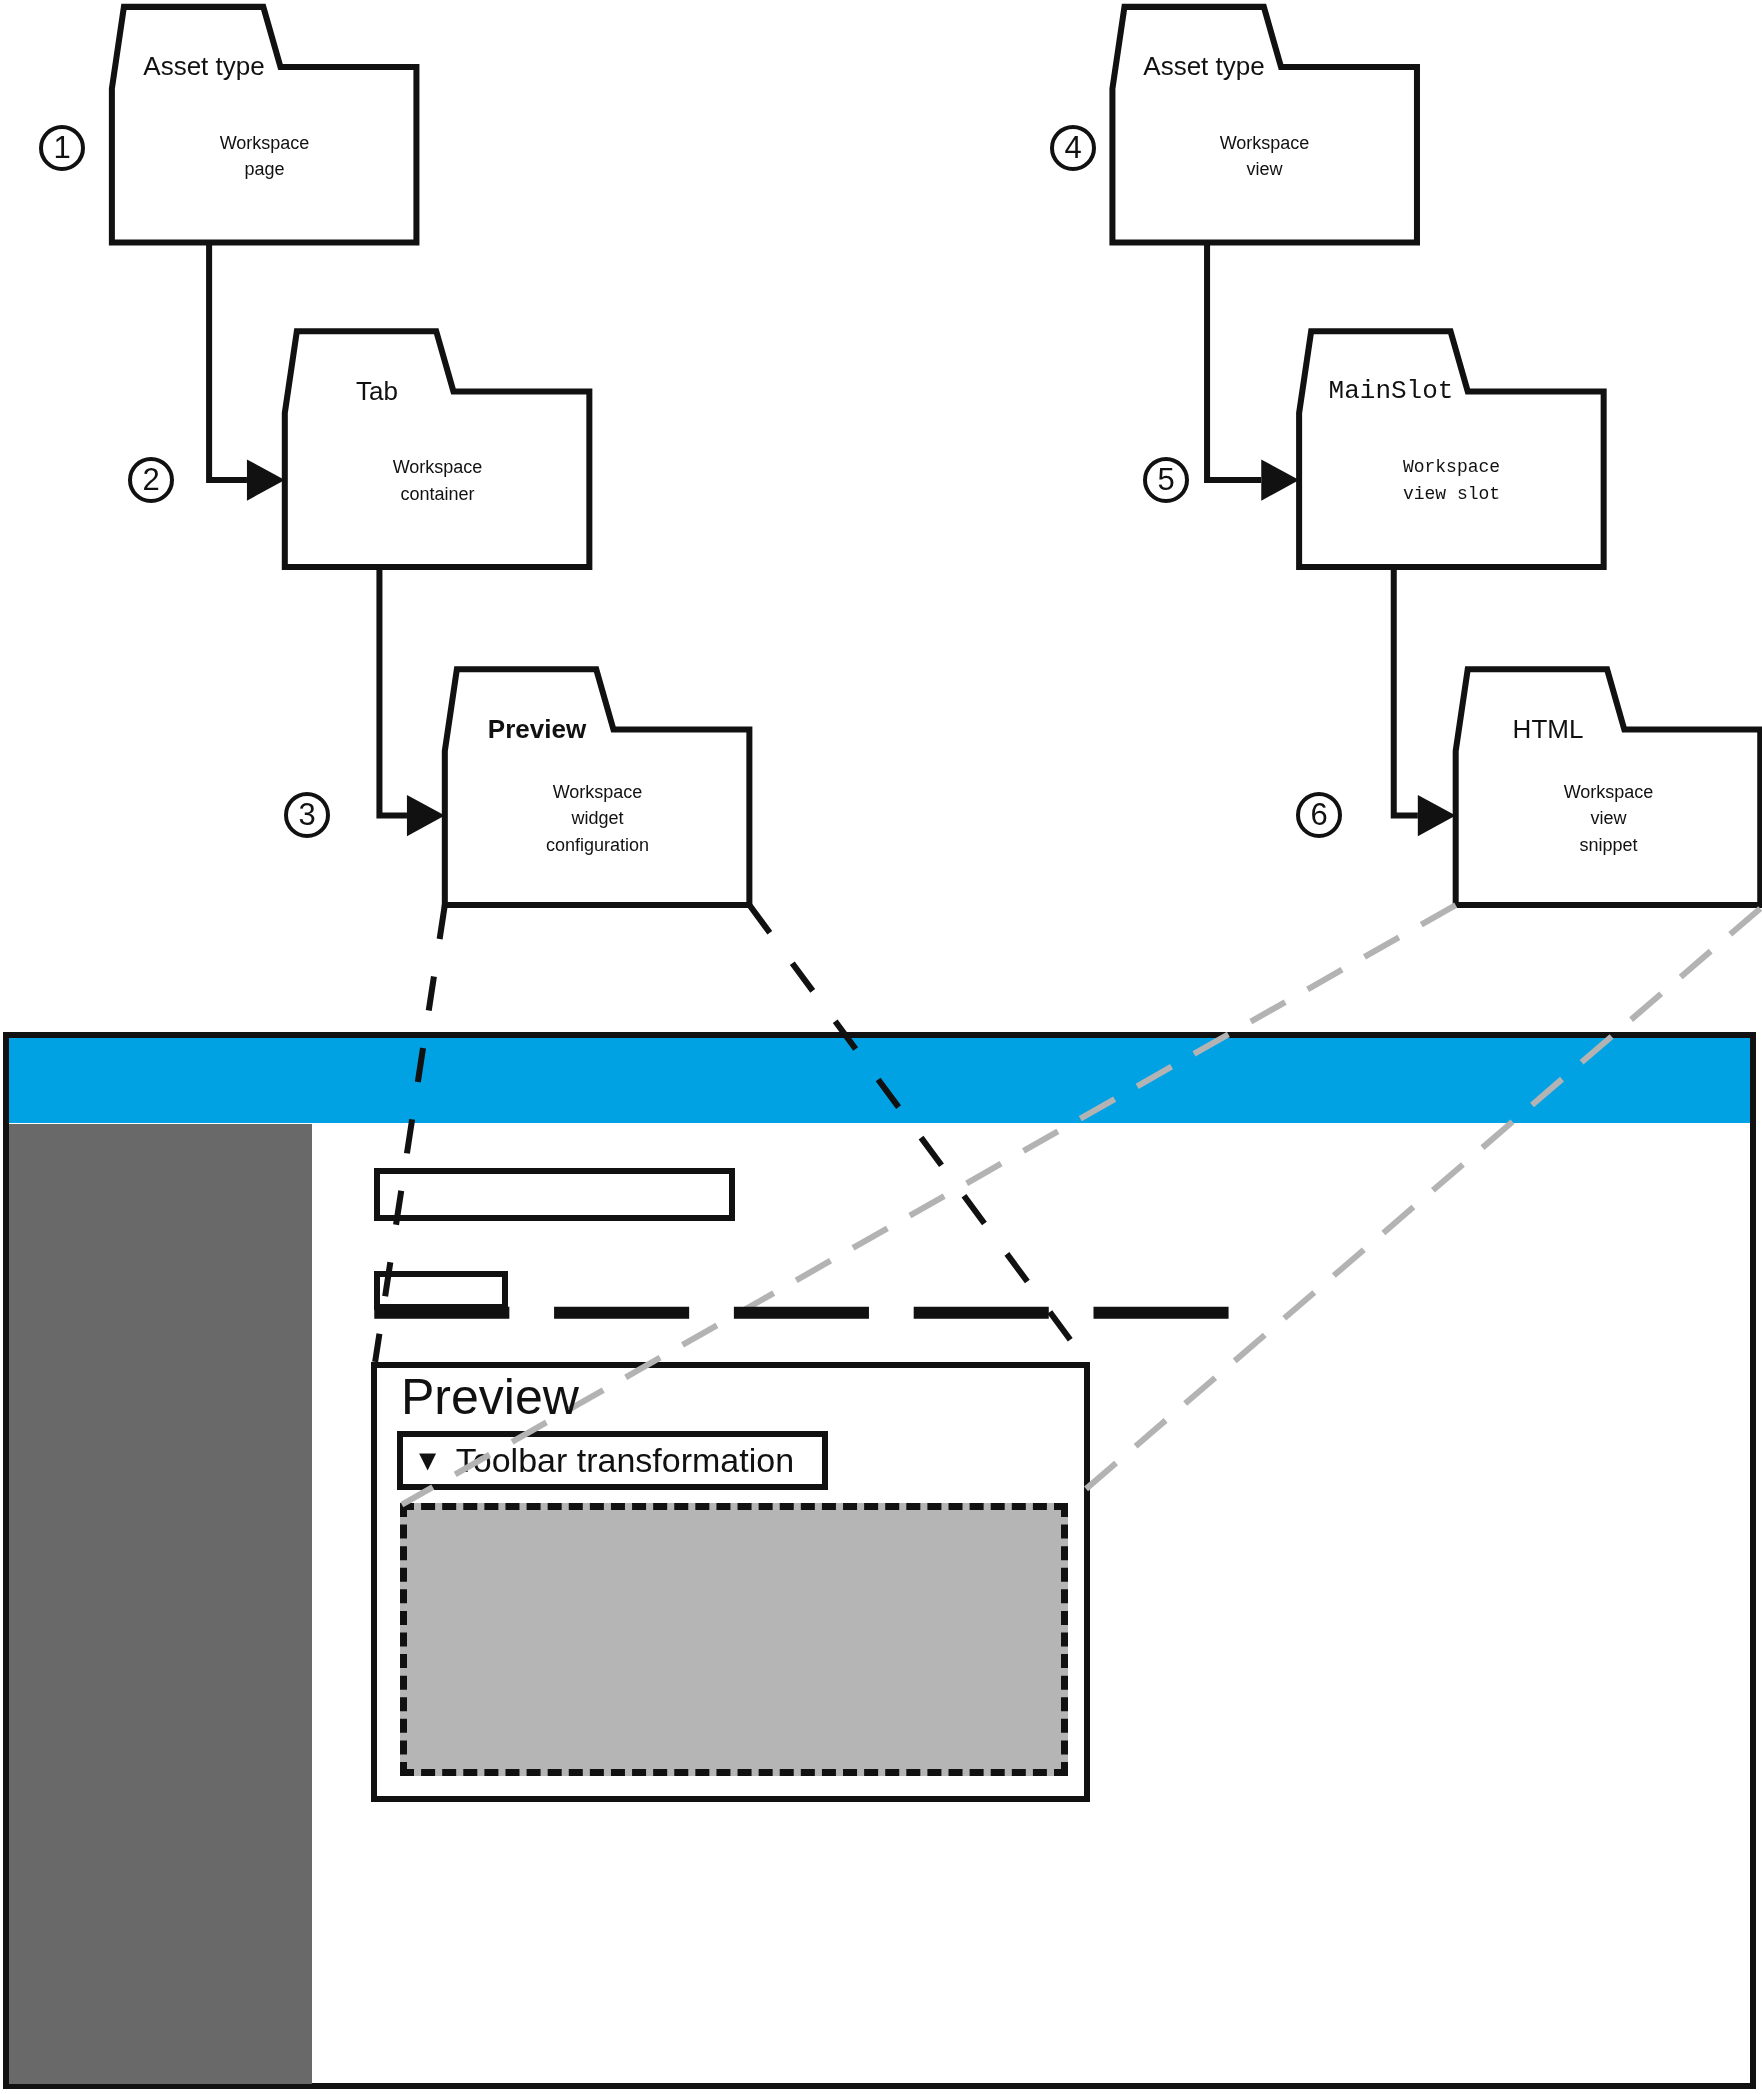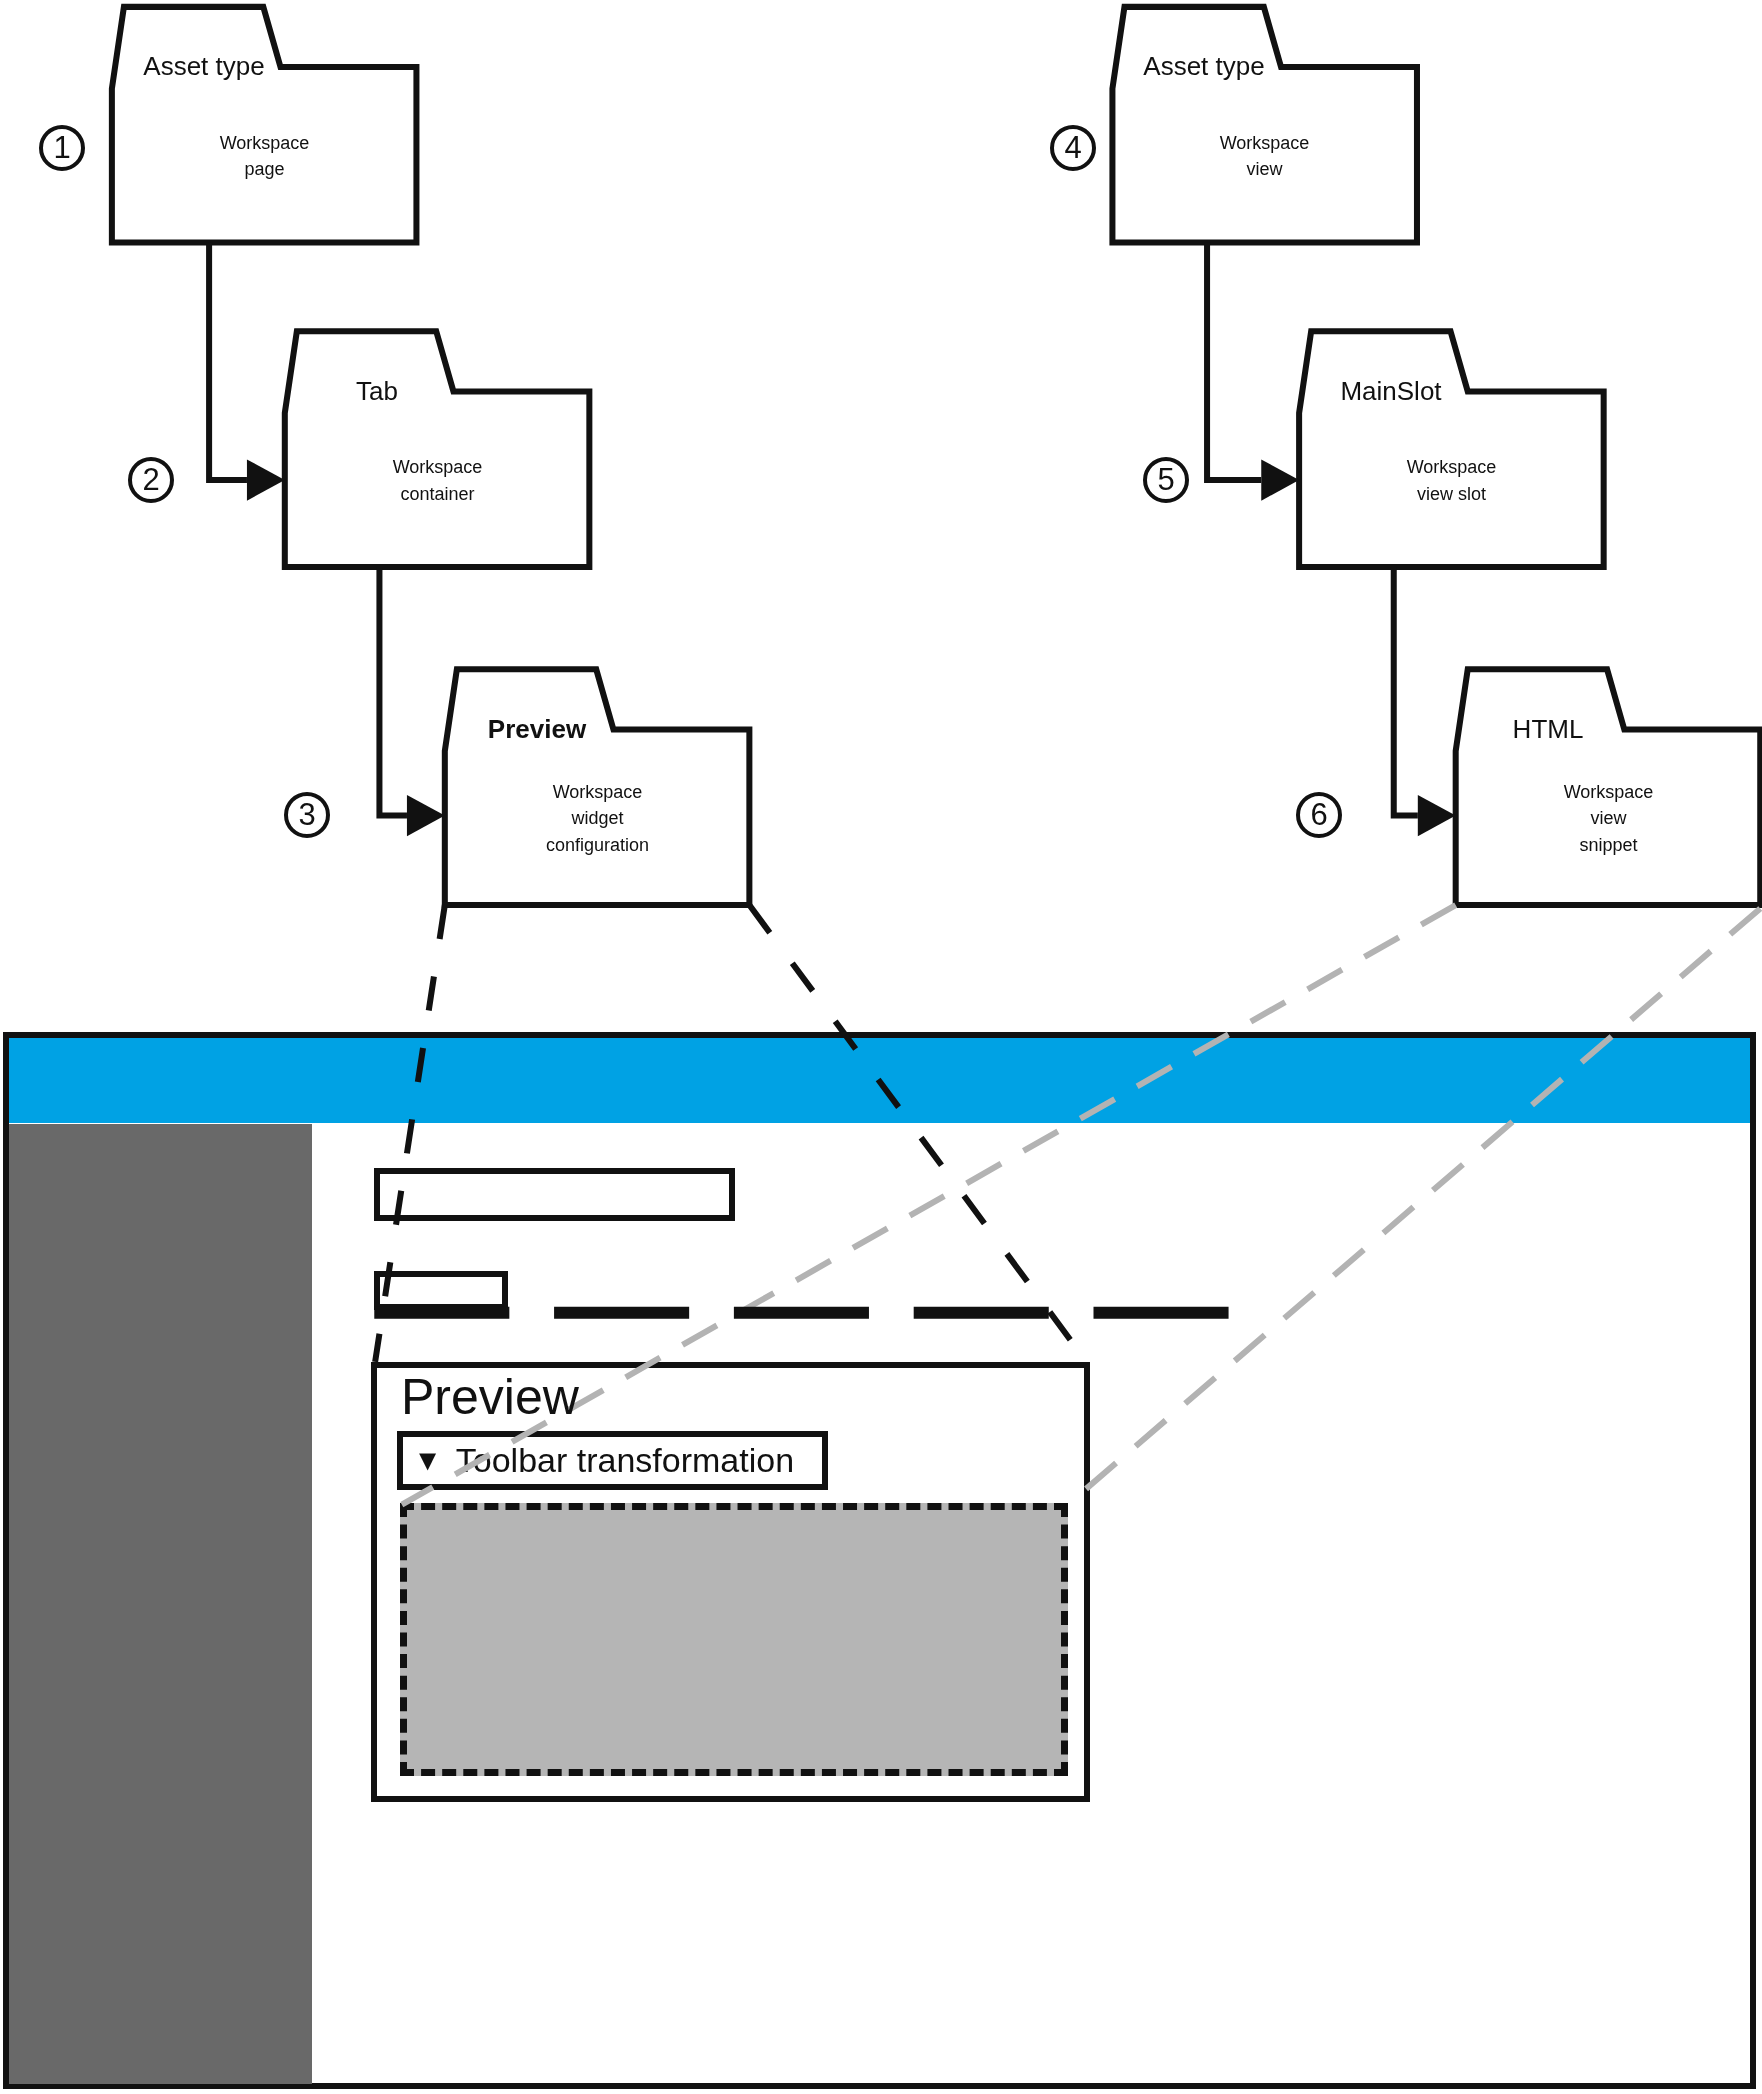--- a/index.html
+++ b/index.html
@@ -45,21 +45,21 @@
     display:flex;align-items:center;justify-content:center;
     font-size:26px;
     margin-top:28px;
   }
   .f-label{
     position:absolute;left:0;top:63px;width:305px;height:173px;
     display:flex;align-items:center;justify-content:center;text-align:center;
     font-size:18px;line-height:1.45;white-space:pre-line;
   }
   .p1{left:112px;top:6.9px;}  .p2{left:285px;top:331px;}  .p3{left:445px;top:669px;}
-  .p4{left:1112px;top:6.9px;} .p5{left:1299px;top:331px;} .p6{left:1456px;top:669px;}
+  .p4{left:1112px;top:6.9px;} .p5{left:1299px;top:331px;font-family:Liberation Mono, monospace;} .p6{left:1456px;top:669px;}
   .p3 .f-tab{font-weight:700;}
 
   
   .badge{
     position:absolute;width:38px;height:38px;border:4.3px solid #111;border-radius:50%;
     background:#fff;display:flex;align-items:center;justify-content:center;
     font-size:31px;z-index:6;
   }
   .b1{left:39px;top:125px;}   .b2{left:128px;top:457px;}  .b3{left:284px;top:792px;}
   .b4{left:1050px;top:125px;} .b5{left:1143px;top:457px;} .b6{left:1296px;top:792px;}

